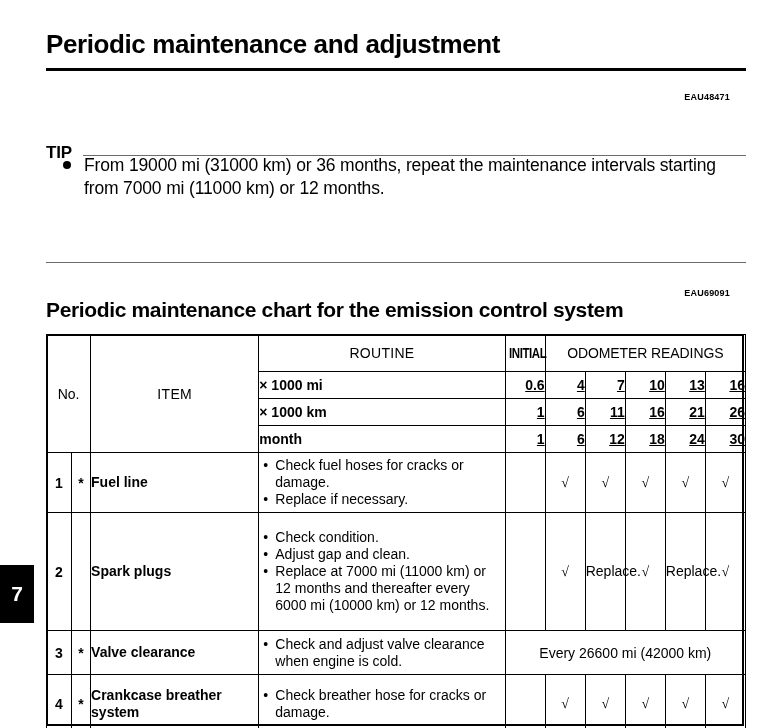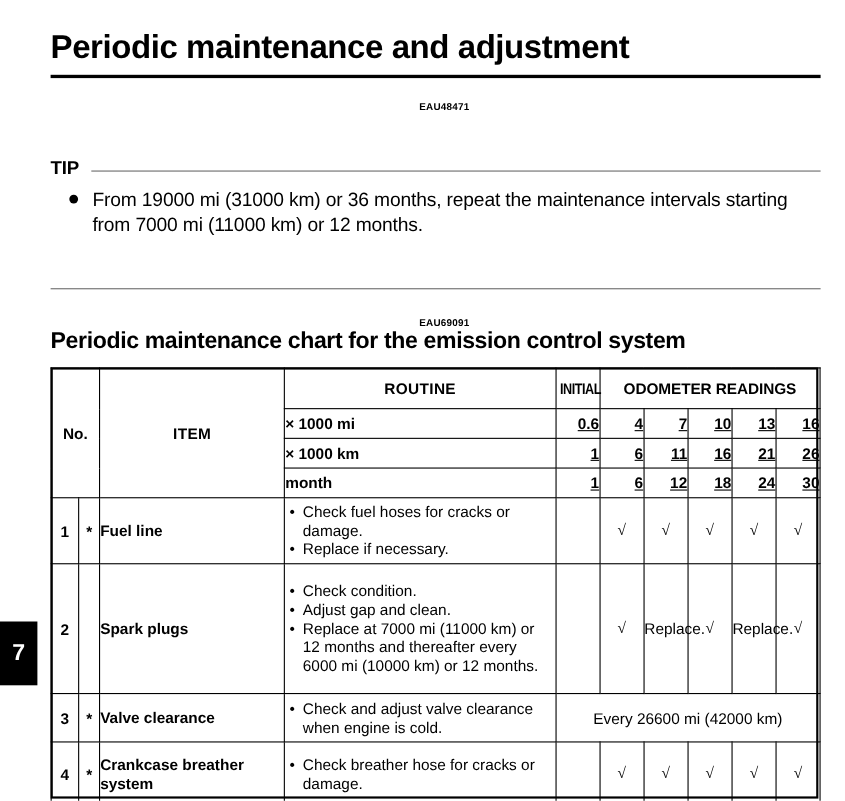--- a/index.html
+++ b/index.html
@@ -15,44 +15,44 @@
     font-family: "Liberation Sans", sans-serif;
     color: #000000;
   }
 
   
   .page-title {
     position: absolute;
     left: 46px;
     top: 26px;
     width: 700px;
-    font-size: 30px;
+    font-size: 26px;
     font-weight: bold;
     letter-spacing: -0.4px;
     line-height: 36px;
     white-space: nowrap;
   }
   .title-rule {
     position: absolute;
     left: 46px;
     top: 68px;
     width: 700px;
     height: 3px;
     background: #000;
   }
 
   
   .eau-code {
     position: absolute;
     font-size: 9px;
     font-weight: bold;
     letter-spacing: 0.2px;
-    text-align: center;
-    width: 700px;
-    left: 54px;
+    text-align: right;
+    width: 700px;
+    left: 30px;
   }
   .eau-1 { top: 92px; }
   .eau-2 { top: 288px; }
 
   
   .tip-label {
     position: absolute;
     left: 46px;
     top: 143px;
     font-size: 17px;
@@ -63,21 +63,21 @@
     position: absolute;
     left: 83px;
     top: 155px;
     width: 663px;
     height: 1px;
     background: #6b6b6b;
   }
   .tip-list {
     position: absolute;
     left: 46px;
-    top: 170px;
+    top: 154px;
     width: 700px;
   }
   .tip-item {
     position: relative;
     padding-left: 38px;
     font-size: 17.5px;
     line-height: 23px;
     margin-bottom: 2px;
     letter-spacing: -0.15px;
   }
@@ -153,21 +153,21 @@
     width: 698px;
     height: 392px;
     border: 2px solid #000;
     box-sizing: border-box;
     pointer-events: none;
   }
 
   
   .h-no, .h-item, .h-routine, .h-initial, .h-odo {
     text-align: center;
-    font-weight: bold;
+    font-weight: normal;
   }
   .h-no { font-size: 15px; }
   .h-item { font-size: 15px; letter-spacing: 0.3px; }
   .h-routine { font-size: 15px; letter-spacing: 0.3px; }
   .h-initial {
     font-size: 11.5px;
     letter-spacing: -0.5px;
     font-weight: bold;
     transform: scaleX(0.82);
   }

